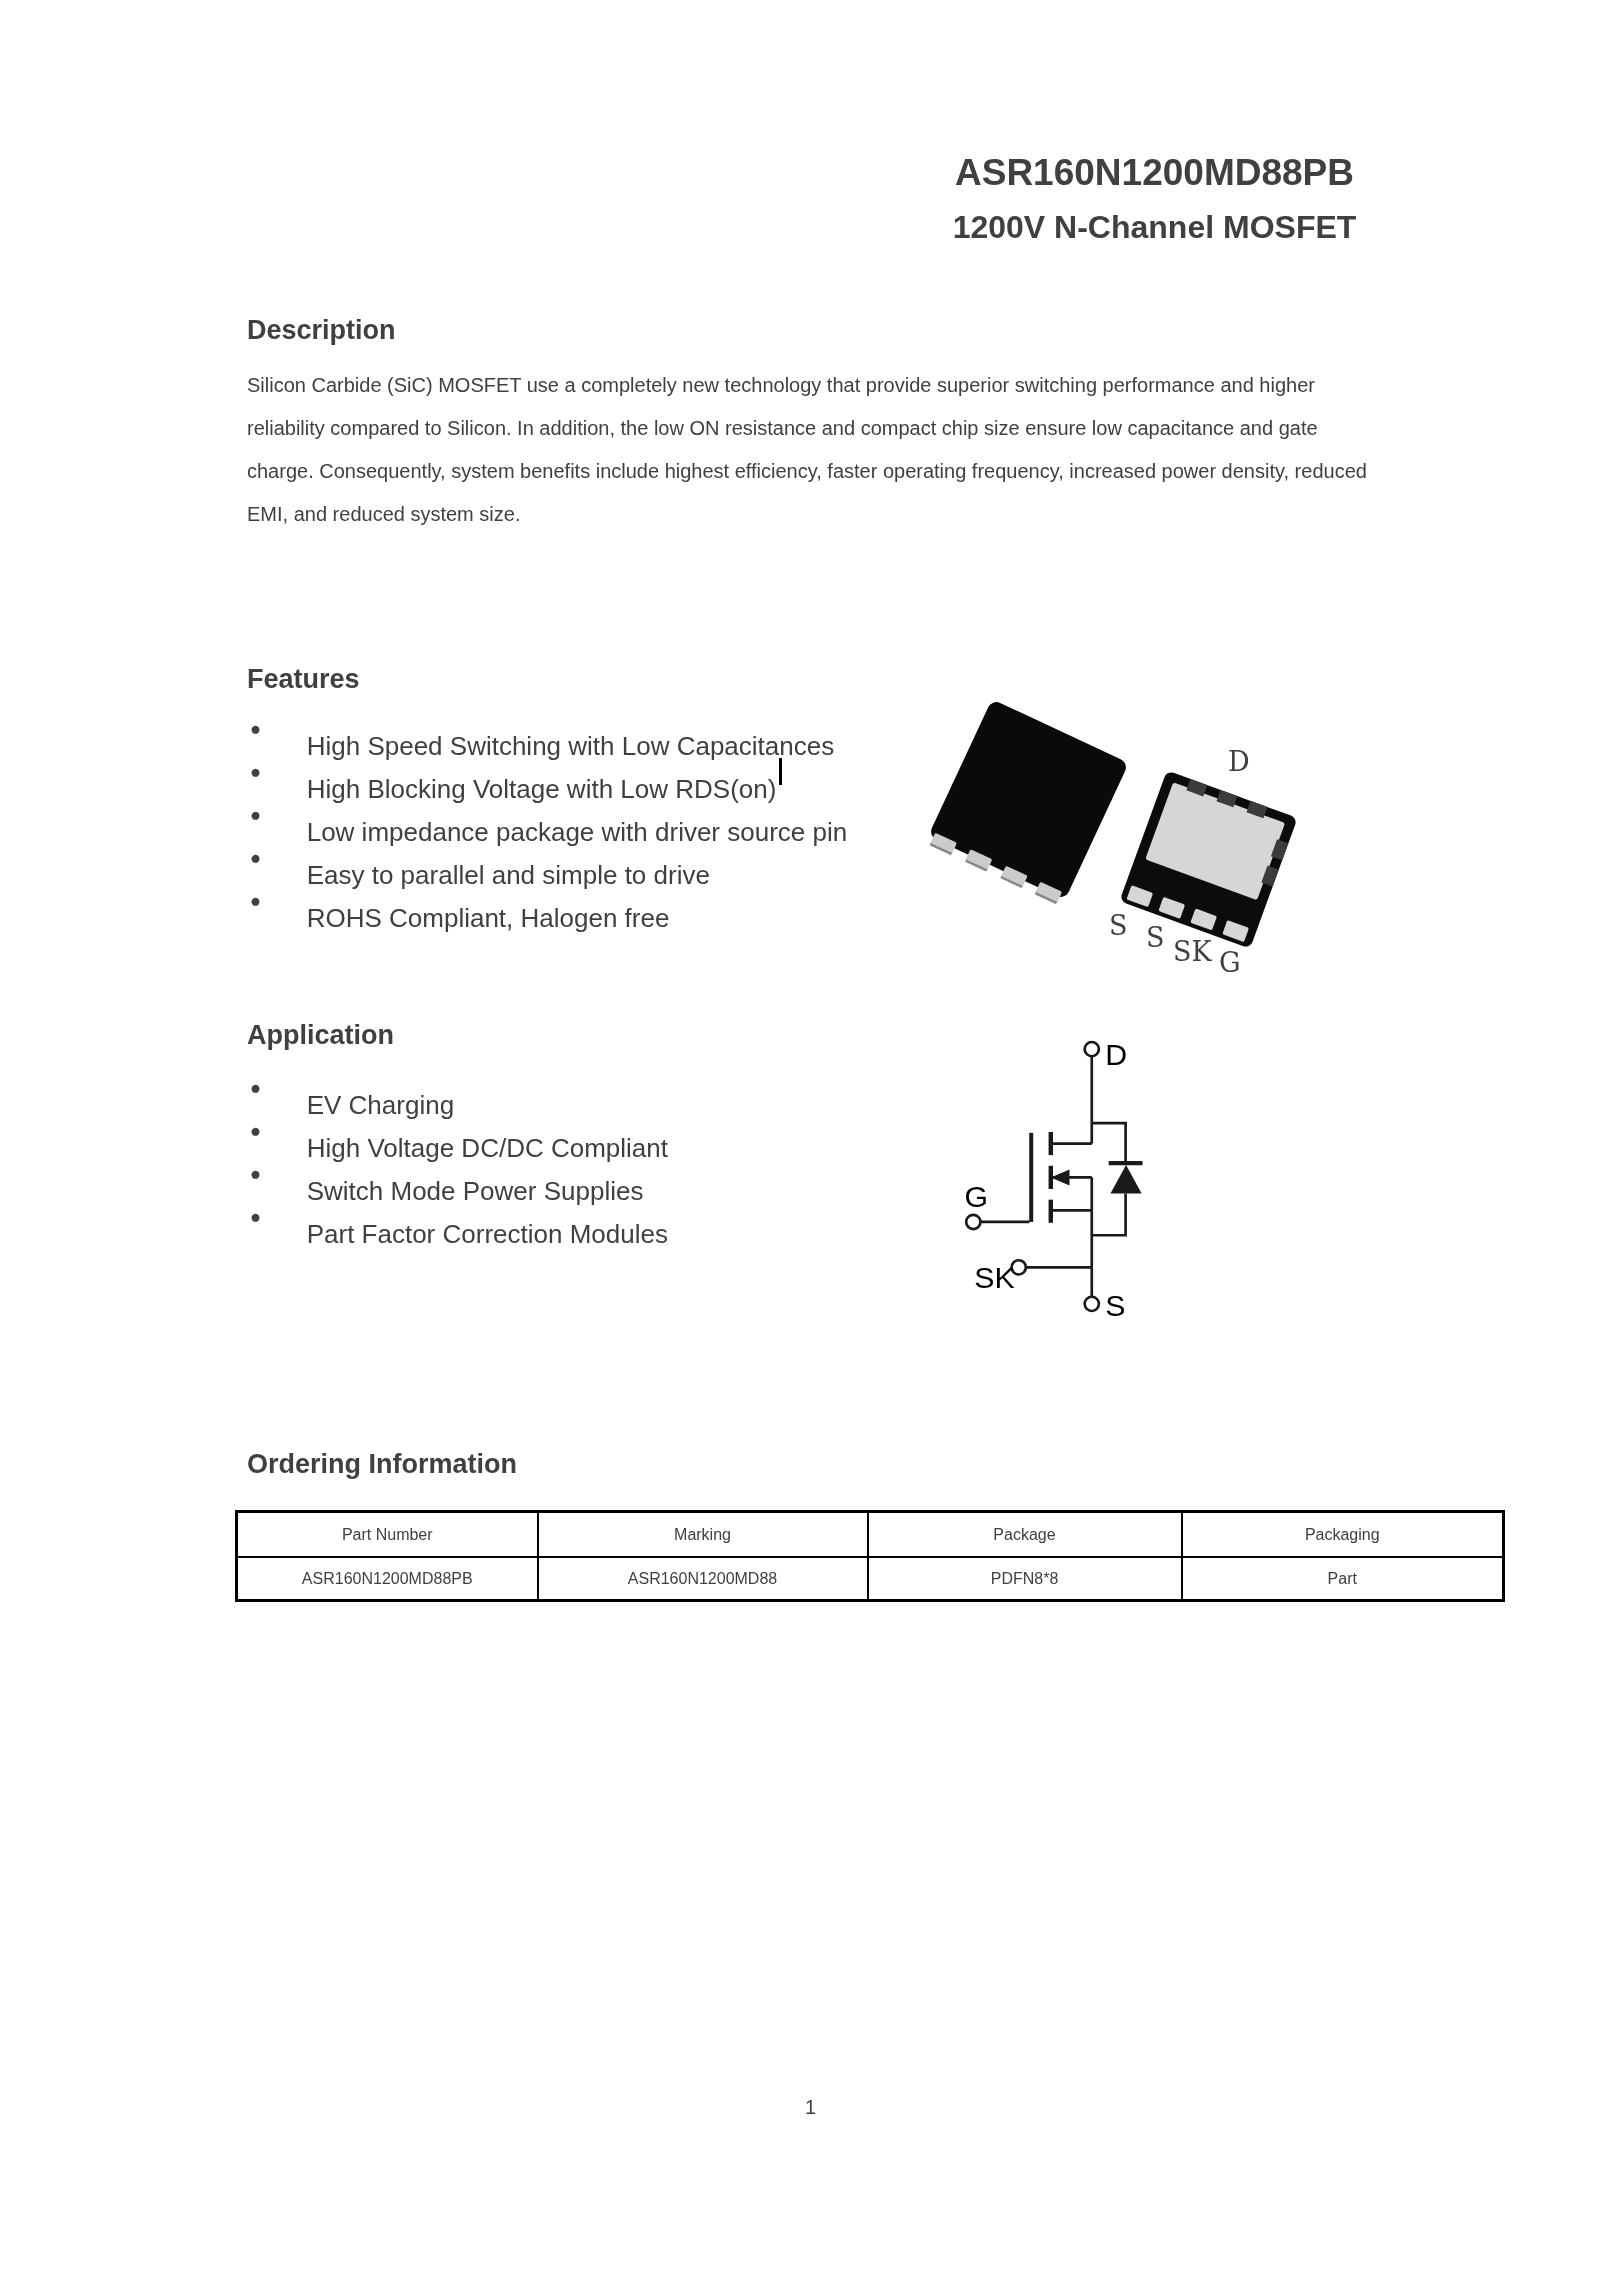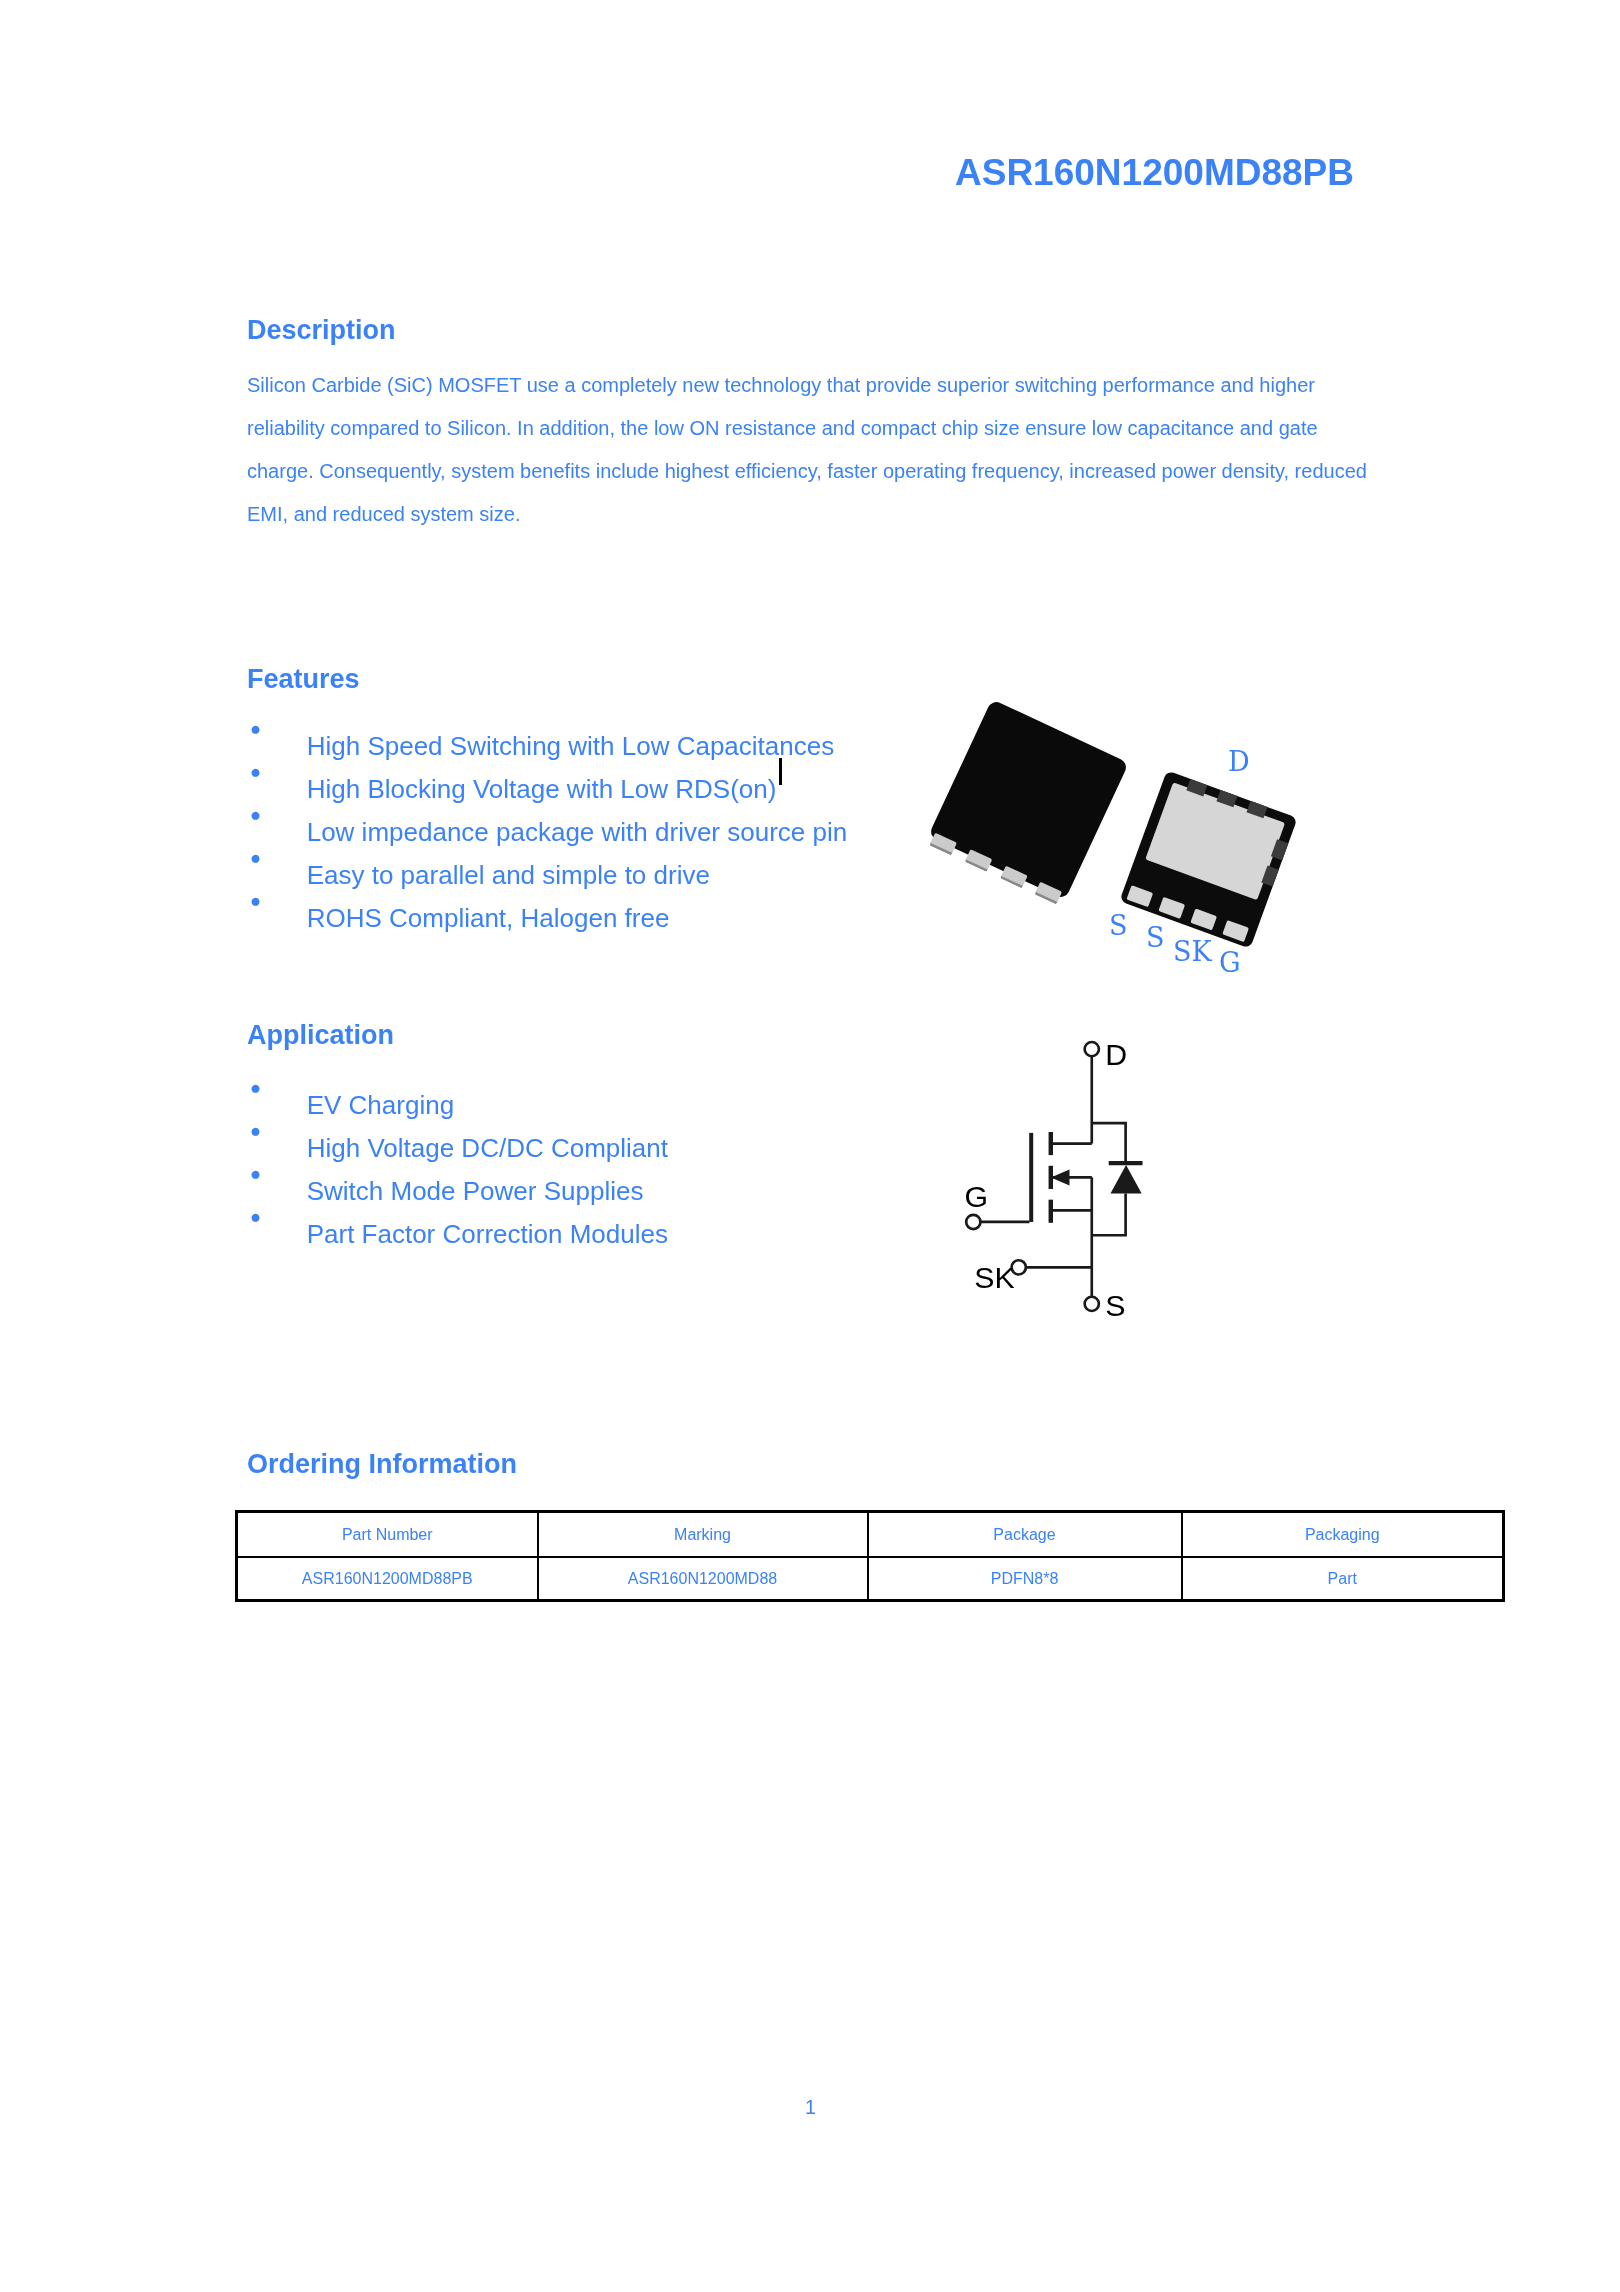--- a/index.html
+++ b/index.html
@@ -1,17 +1,17 @@
 <!DOCTYPE html>
 <html style="font-size:14.3px"><head>
 <meta charset="utf-8">
 <style>
   html,body{margin:0;padding:0;background:#ffffff;}
   .page{position:relative;width:1621px;height:2293px;background:#ffffff;
-        font-family:"Liberation Sans",sans-serif;color:#3b82f6;overflow:hidden;}
+        font-family:"Liberation Sans",sans-serif;color:#404040;overflow:hidden;}
 
   
   .title-block{position:absolute;left:945px;top:150px;width:419px;text-align:center;}
   .part-number{font-size:37px;font-weight:bold;line-height:45px;}
   .subtitle{font-size:32px;font-weight:bold;line-height:39px;margin-top:12.5px;}
 
   
   .h2{position:absolute;font-size:27px;font-weight:bold;line-height:32px;margin:0;}
   .desc-body{position:absolute;left:247px;top:364px;width:1125px;
              font-size:20px;line-height:43px;margin:0;}
@@ -66,20 +66,21 @@
 
   .page-number{position:absolute;left:0;right:0;top:2096px;text-align:center;font-size:19.6px;}
 </style>
 </head>
 <body>
 
 <div class="page">
 
   <header class="title-block">
     <div class="part-number">ASR160N1200MD88PB</div>
+    <div class="subtitle">1200V N-Channel MOSFET</div>
   </header>
 
   <h2 class="h2" style="left:247px;top:314px;">Description</h2>
   <p class="desc-body">Silicon Carbide (SiC) MOSFET use a completely new technology that provide superior switching performance and higher reliability compared to Silicon. In addition, the low ON resistance and compact chip size ensure low capacitance and gate charge. Consequently, system benefits include highest efficiency, faster operating frequency, increased power density, reduced EMI, and reduced system size.</p>
 
   <h2 class="h2" style="left:247px;top:663px;">Features</h2>
   <ul class="bullet-list" id="features-list">
     <li>
         <span class="dot">●</span>
         <span class="bt">High Speed Switching with Low Capacitances</span>

